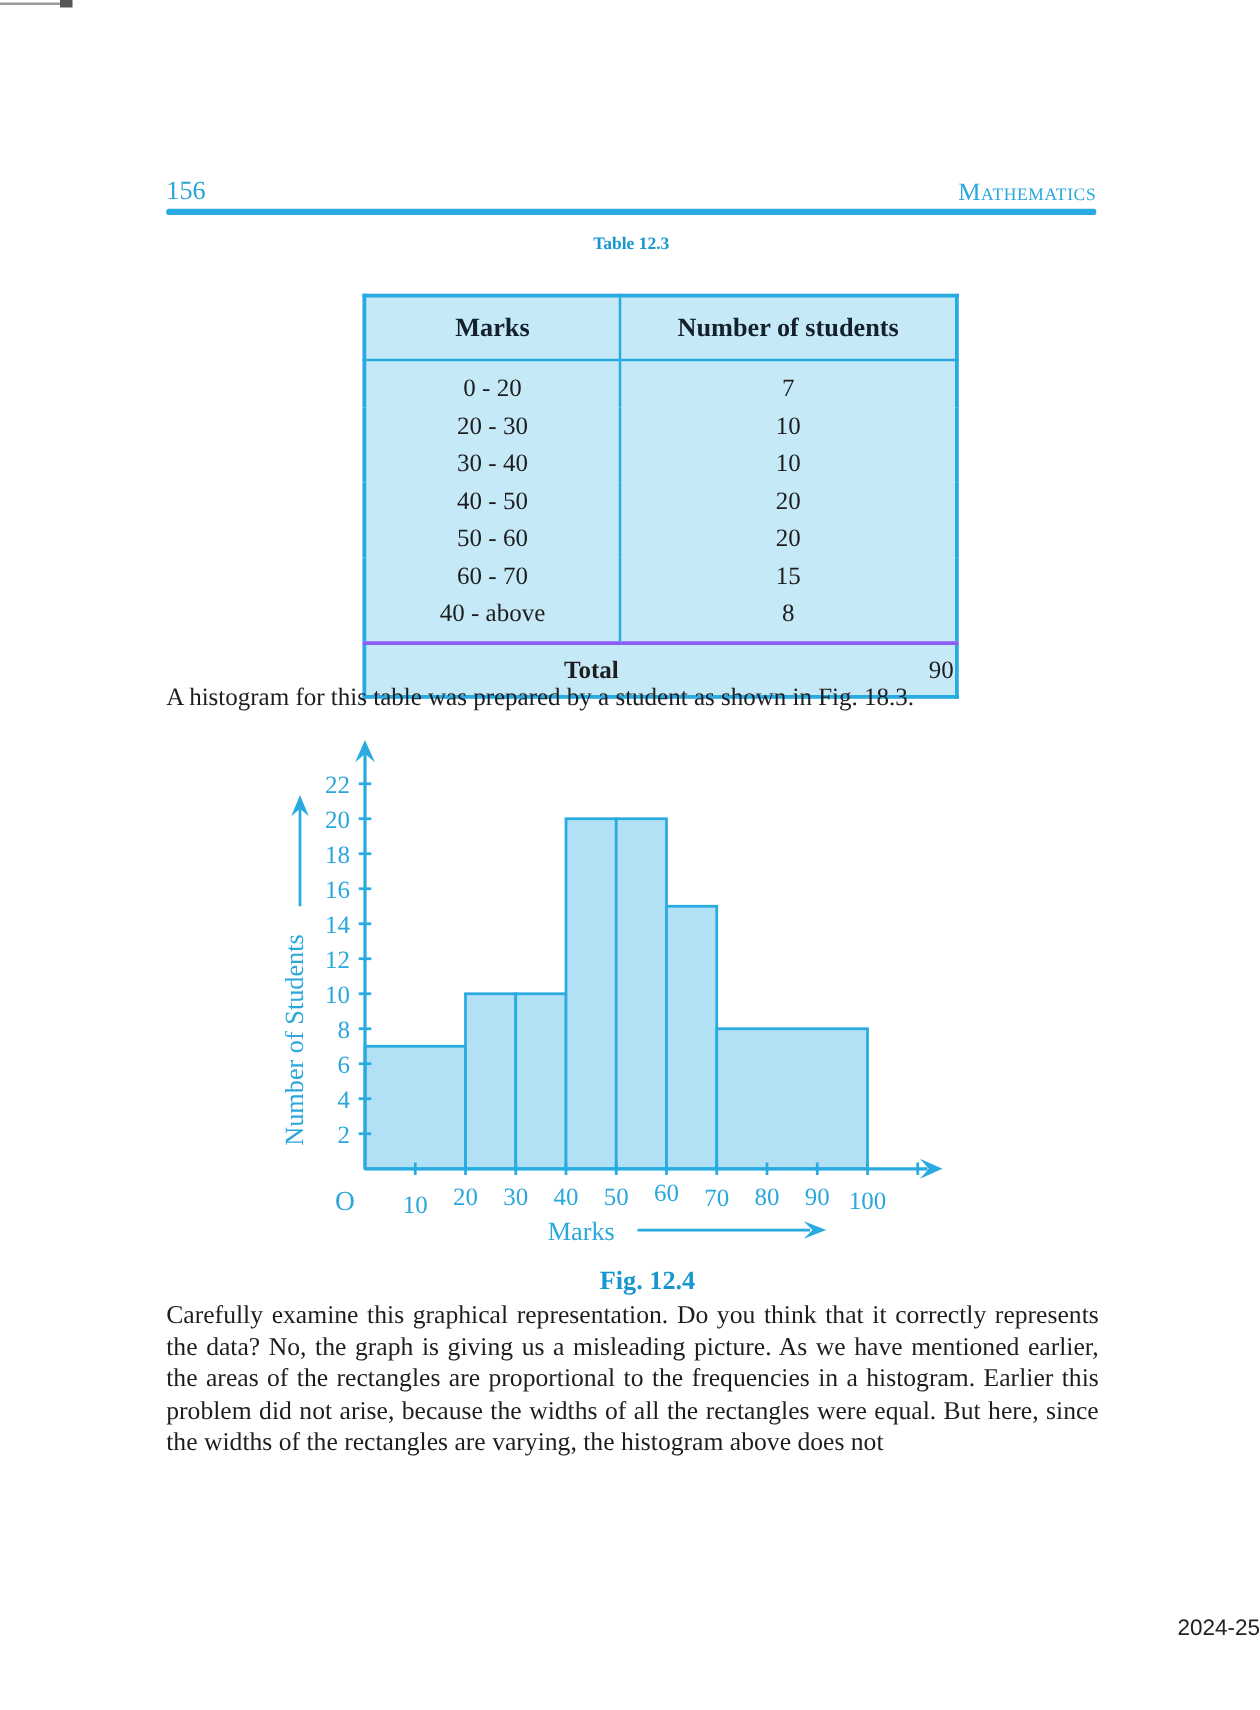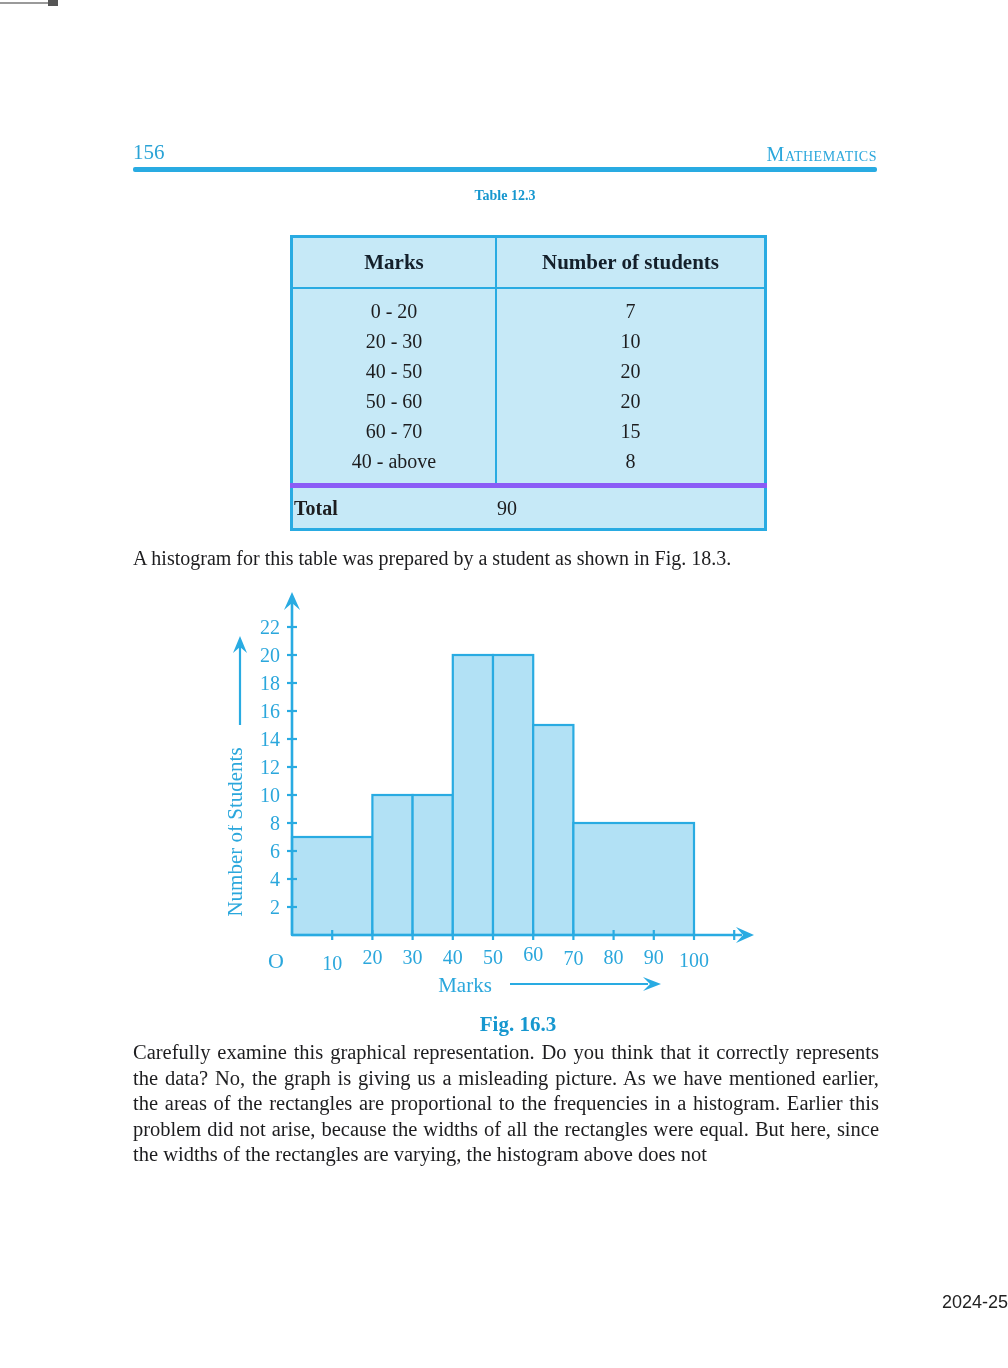--- a/index.html
+++ b/index.html
@@ -27,21 +27,21 @@
   .data-table th{
     font-size:21px;font-weight:bold;color:#14202b;text-align:center;
     height:47px;border-bottom:2.5px solid #29abe2;
   }
   .data-table th:first-child{width:200px;border-right:2.5px solid #29abe2;}
   .data-table tbody td{font-size:20px;text-align:center;height:30px;padding:0;}
   .data-table tbody td:first-child{border-right:2.5px solid #29abe2;width:200px;}
   .data-table tbody tr:first-child td{padding-top:7px;}
   .data-table tbody tr:last-child td{padding-bottom:7px;}
   .data-table tfoot td{
-    border-top:5px solid #8b5cf6;height:38px;font-size:20px;text-align:left;
+    border-top:3px solid #8b5cf6;height:38px;font-size:20px;text-align:right;
   }
   .data-table tfoot td:first-child{font-weight:bold;}
   .intro{position:absolute;left:133px;top:545px;width:760px;margin:0;font-size:20px;line-height:26px;}
   .figure-wrap{position:absolute;left:228px;top:588px;width:540px;height:420px;}
   .fig-caption{
     position:absolute;left:158px;top:1012px;width:720px;text-align:center;
     font-size:21px;font-weight:bold;color:#1697cf;
   }
   .body-text{
     position:absolute;left:133px;top:1040px;width:746px;margin:0;
@@ -71,20 +71,24 @@
         <th>Number of students</th>
       </tr>
     </thead>
     <tbody>
         <tr>
           <td>0 - 20</td>
           <td>7</td>
         </tr>
         <tr>
           <td>20 - 30</td>
+          <td>10</td>
+        </tr>
+        <tr>
+          <td>30 - 40</td>
           <td>10</td>
         </tr>
         <tr>
           <td>40 - 50</td>
           <td>20</td>
         </tr>
         <tr>
           <td>50 - 60</td>
           <td>20</td>
         </tr>
@@ -166,18 +170,18 @@
         <text x="48" y="380" fill="#2ba7dc" font-size="22" font-family="&quot;Liberation Serif&quot;, serif" text-anchor="middle" name="origin-label">O</text>
         <line x1="12" y1="137" x2="12" y2="58" stroke="#29abe2" stroke-width="2.2"></line>
         <path d="M12 48 L5 65 L12 59 L19 65 Z" fill="#29abe2"></path>
         <text x="14" y="244" fill="#2ba7dc" font-size="21" font-family="&quot;Liberation Serif&quot;, serif" text-anchor="middle" transform="rotate(-90 14 244)" name="y-axis-title">Number of Students</text>
         <text x="237" y="404" fill="#2ba7dc" font-size="21" font-family="&quot;Liberation Serif&quot;, serif" text-anchor="middle" name="x-axis-title">Marks</text>
         <line x1="282" y1="396" x2="420" y2="396" stroke="#29abe2" stroke-width="2.2"></line>
         <path d="M433 396 L415 389 L422 396 L415 403 Z" fill="#29abe2"></path>
       </svg>
   </div>
 
-  <div class="fig-caption">Fig. 16.3</div>
+  <div class="fig-caption">Fig. 12.4</div>
 
   <p class="body-text">Carefully examine this graphical representation. Do you think that it correctly represents the data? No, the graph is giving us a misleading picture. As we have mentioned earlier, the areas of the rectangles are proportional to the frequencies in a histogram. Earlier this problem did not arise, because the widths of all the rectangles were equal. But here, since the widths of the rectangles are varying, the histogram above does not</p>
 
   <div class="footer">2024-25</div>
 </div>
 
 </body></html>

